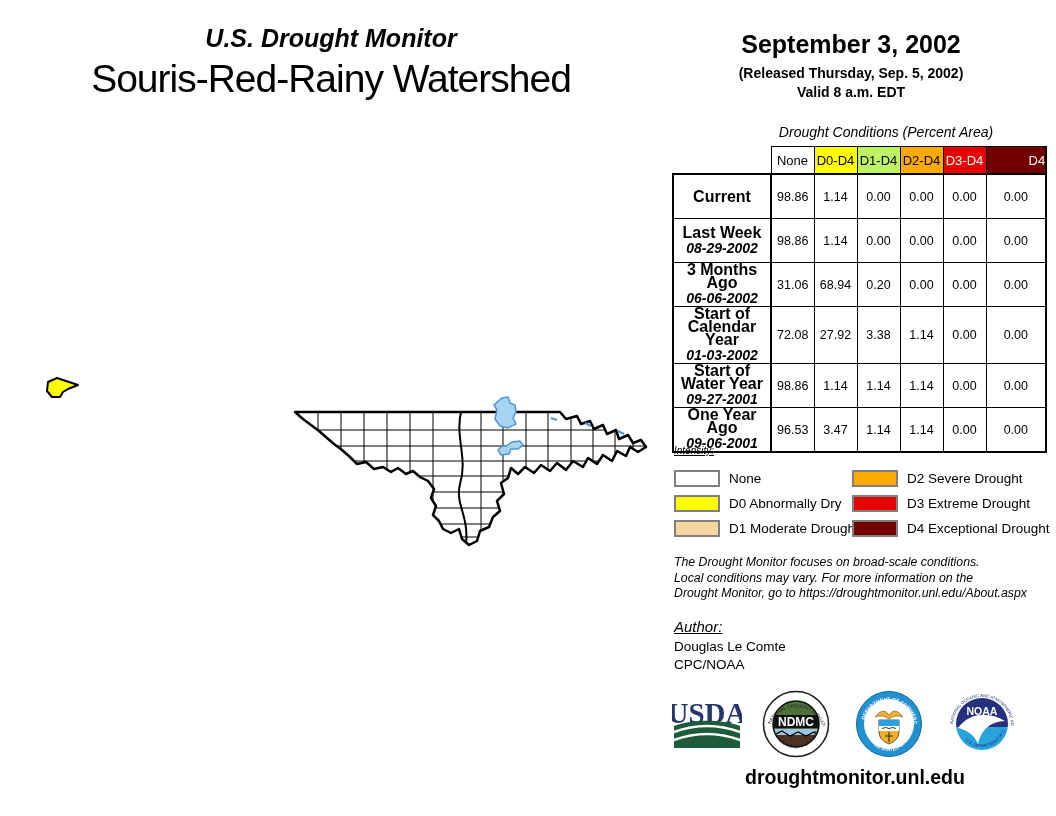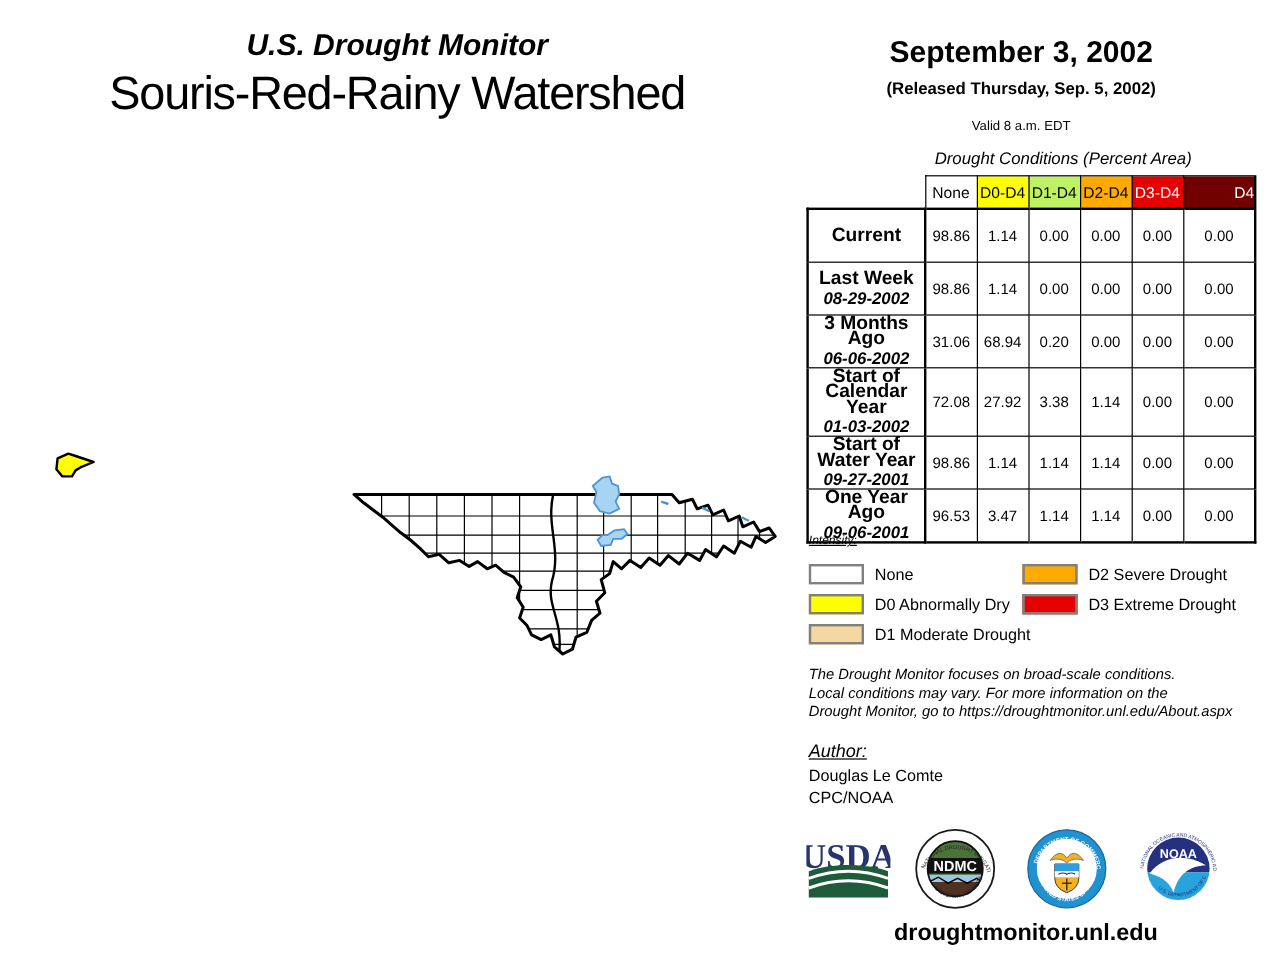--- a/index.html
+++ b/index.html
@@ -8,21 +8,21 @@
 
   
   .title-block { position:absolute; left:0; top:24px; width:662px; text-align:center; }
   .site-title { font-size:25px; font-weight:bold; font-style:italic; }
   .map-title  { font-size:39px; font-weight:normal; margin-top:4px; letter-spacing:-1px; }
 
   
   .date-block { position:absolute; left:676px; top:30px; width:350px; text-align:center; }
   .date-line { font-size:25px; font-weight:bold; }
   .released-line { font-size:14px; font-weight:bold; margin-top:6px; }
-  .valid-line { font-size:11px; font-weight:normal; margin-top:18px; }
+  .valid-line { font-size:14px; font-weight:bold; margin-top:3px; }
 
   
   .table-title { position:absolute; left:750px; top:124px; width:272px; text-align:center;
                  font-style:italic; font-size:14px; }
   table.dm { position:absolute; left:672px; top:146px; border-collapse:collapse; table-layout:fixed; }
   table.dm th, table.dm td { border:1px solid #000; text-align:center; vertical-align:middle; padding:0; }
   table.dm th { font-weight:normal; font-size:13px; height:26px; }
   table.dm th.corner { border:none; background:transparent; }
   table.dm td { height:43px; font-size:12.5px; }
   table.dm td.rl { border-left:2px solid #000; border-right:2px solid #000; width:96px; }
@@ -216,20 +216,24 @@
     </div>
   </div>
   <div class="legend-col c2">
     <div class="legend-item">
       <div class="swatch" style="background-color: rgb(255, 170, 0);"></div>
       <div class="legend-label">D2 Severe Drought</div>
     </div>
     <div class="legend-item">
       <div class="swatch" style="background-color: rgb(230, 0, 0);"></div>
       <div class="legend-label">D3 Extreme Drought</div>
+    </div>
+    <div class="legend-item">
+      <div class="swatch" style="background-color: rgb(115, 0, 0);"></div>
+      <div class="legend-label">D4 Exceptional Drought</div>
     </div>
   </div>
 
   <div class="disclaimer">
     <div>The Drought Monitor focuses on broad-scale conditions.</div>
     <div>Local conditions may vary. For more information on the</div>
     <div>Drought Monitor, go to https://droughtmonitor.unl.edu/About.aspx</div>
   </div>
 
   <div class="author-heading">Author:</div>

